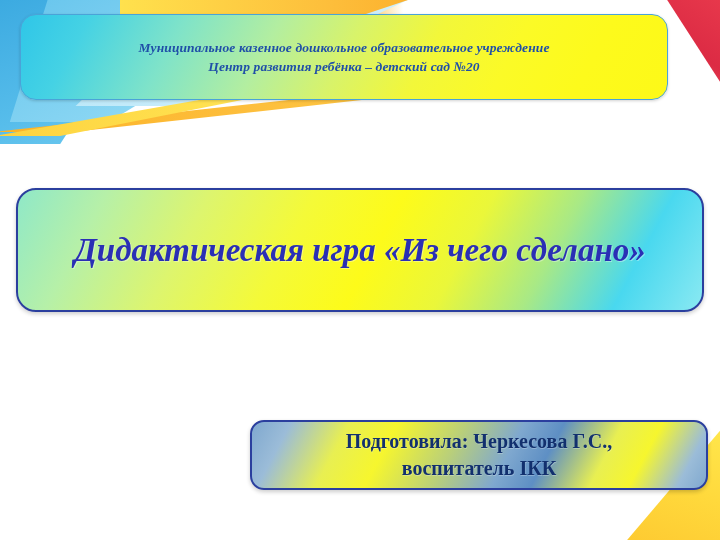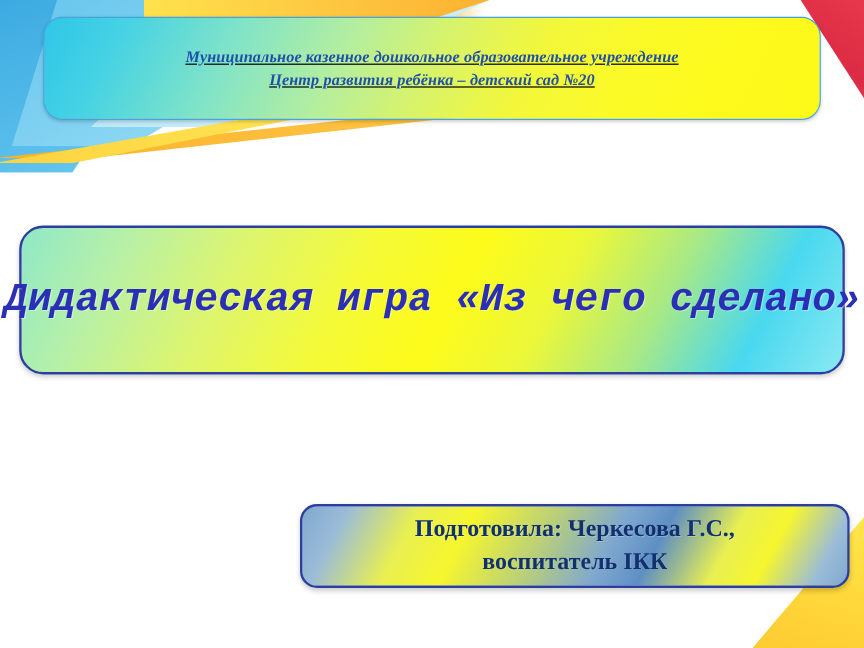--- a/index.html
+++ b/index.html
@@ -89,31 +89,30 @@
   .box {
     position: absolute;
     box-sizing: border-box;
     display: flex;
     align-items: center;
     justify-content: center;
     text-align: center;
   }
 
   #header-box {
-    left: 36px; top: 14px; width: 648px; height: 86px;
+    left: 20px; top: 14px; width: 648px; height: 86px;
     border: 1.5px solid #4aa3d8;
     border-radius: 16px;
     background: linear-gradient(118deg,
       #2fc6e8 0%, #45d2e4 10%, #7fe3c9 24%,
       #b3eea0 38%, #d8f36a 50%, #f2f73a 62%,
       #fbfa27 74%, #fdfa1c 86%, #fdf918 100%);
     box-shadow: 0 1px 3px rgba(0,0,0,0.18);
     flex-direction: column;
     padding: 4px 14px;
-    text-decoration: underline;
   }
   #header-box .line {
     color: #1f4fa8;
     font-weight: bold;
     font-style: italic;
     font-size: 13.5px;
     line-height: 19px;
     letter-spacing: 0.1px;
     white-space: nowrap;
   }
@@ -130,21 +129,20 @@
     box-shadow: 0 2px 4px rgba(0,0,0,0.20);
   }
   #title-text {
     color: #2a2fb5;
     font-weight: bold;
     font-style: italic;
     font-size: 33px;
     line-height: 40px;
     white-space: nowrap;
     text-shadow: 1px 1px 0 rgba(255,255,255,0.35);
-    font-family: Liberation Mono, monospace;
   }
 
   #author-box {
     left: 250px; top: 420px; width: 458px; height: 70px;
     border: 2px solid #2b3f9e;
     border-radius: 14px;
     background:
       linear-gradient(118deg,
         #7fa8cf 0%, #9bbcd8 8%,
         #e8ef52 20%, #f6f62e 30%,

